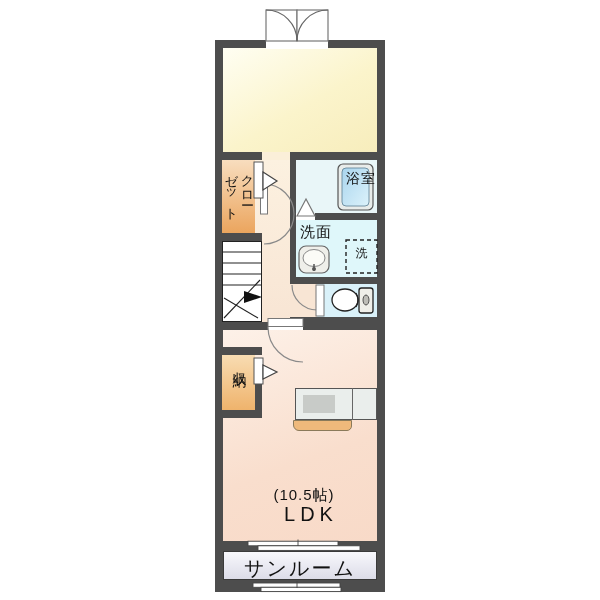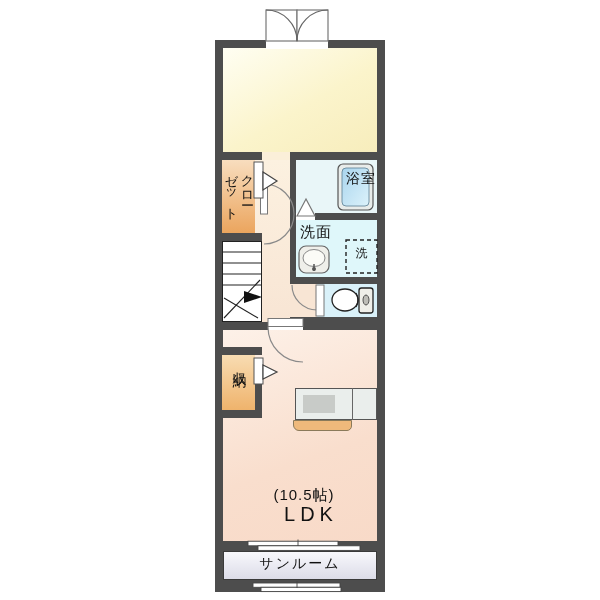--- a/index.html
+++ b/index.html
@@ -49,21 +49,21 @@
   .vtext{writing-mode:vertical-rl;text-orientation:mixed;letter-spacing:2px;}
   #lbl-western{left:223px;top:77px;width:154px;font-size:17px;line-height:22px;letter-spacing:2px;}
   #lbl-bath{left:298px;top:170px;font-size:14px;letter-spacing:1px;margin-left:48px;}
   #lbl-washroom{left:300px;top:223px;font-size:15px;letter-spacing:1px;text-align:center;}
   #lbl-washer{left:346px;top:245px;width:31px;font-size:12px;text-align:center;}
   #lbl-closet-c1{left:238px;top:165px;font-size:13px;}
   #lbl-closet-c2{left:222px;top:165px;font-size:13px;}
   #lbl-storage{left:231px;top:361px;font-size:14px;}
   #lbl-ldk1{left:219px;top:461px;width:184px;font-size:20px;letter-spacing:5px;margin-top:42px;}
   #lbl-ldk2{left:223px;top:486px;width:162px;font-size:15px;letter-spacing:1px;text-align:center;}
-  #lbl-sunroom{left:223px;top:555px;width:154px;font-size:14px;letter-spacing:2px;}
+  #lbl-sunroom{left:223px;top:555px;width:154px;font-size:20px;letter-spacing:2px;}
 </style>
 </head>
 <body>
 
 <div class="abs" id="walls"></div>
 
 <div class="abs" id="room-western"></div>
 <div class="abs" id="opening-western"></div>
 <div class="abs" id="room-hall"></div>
 <div class="abs" id="room-hall2"></div>

